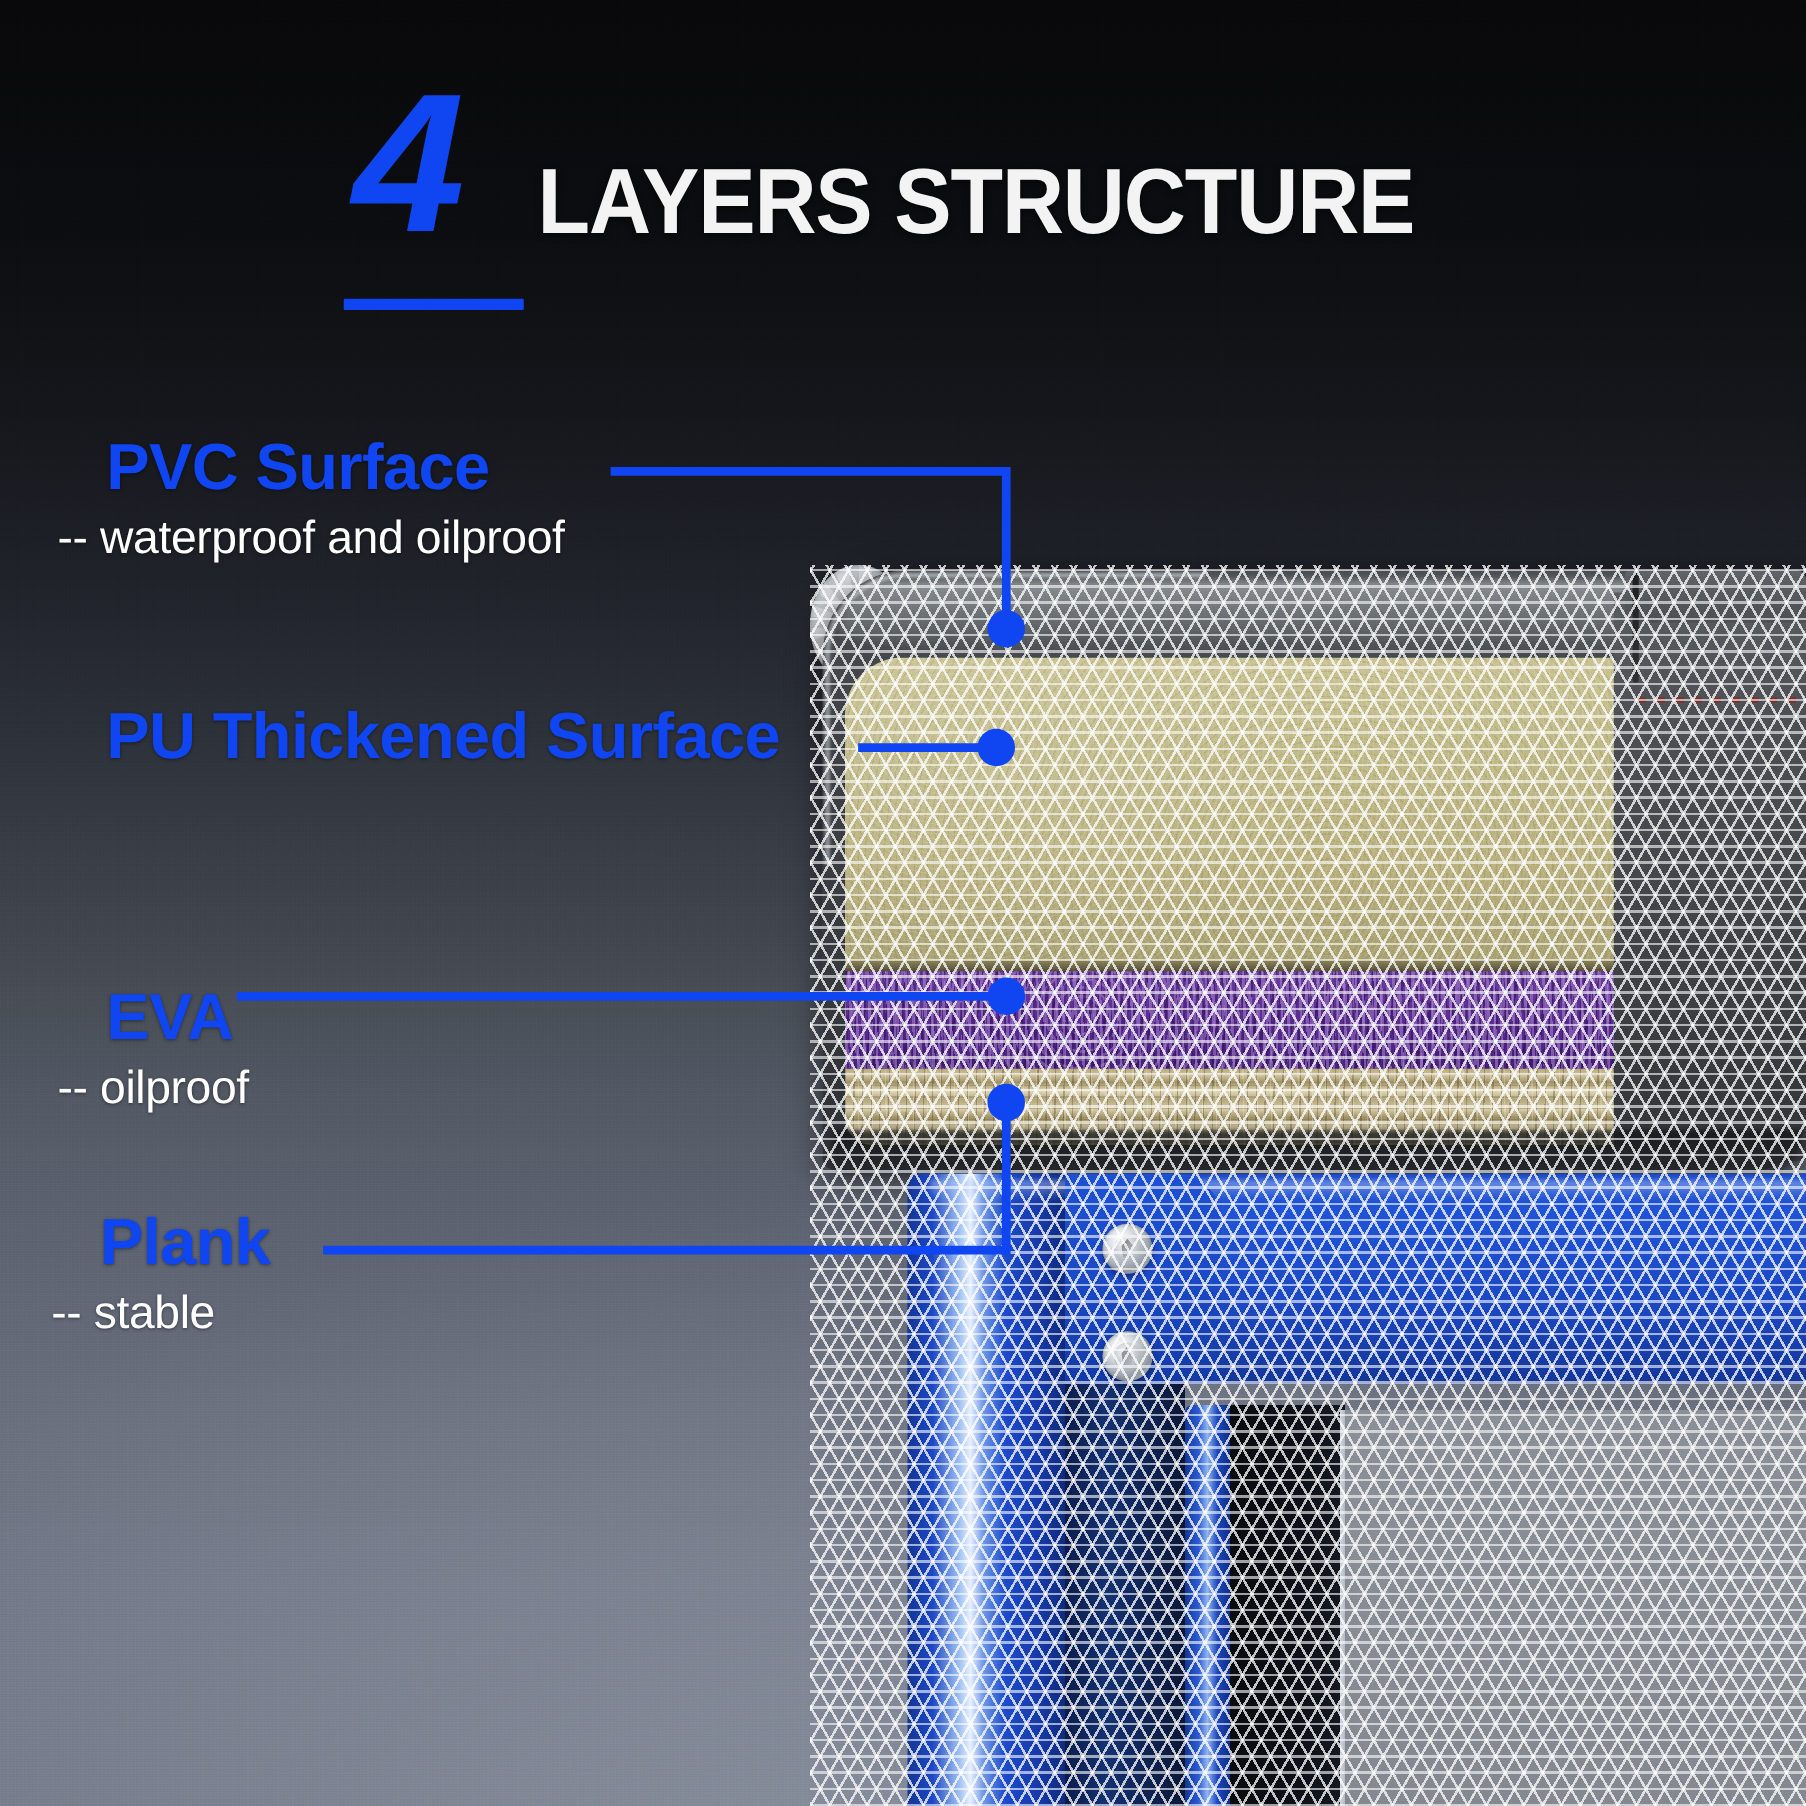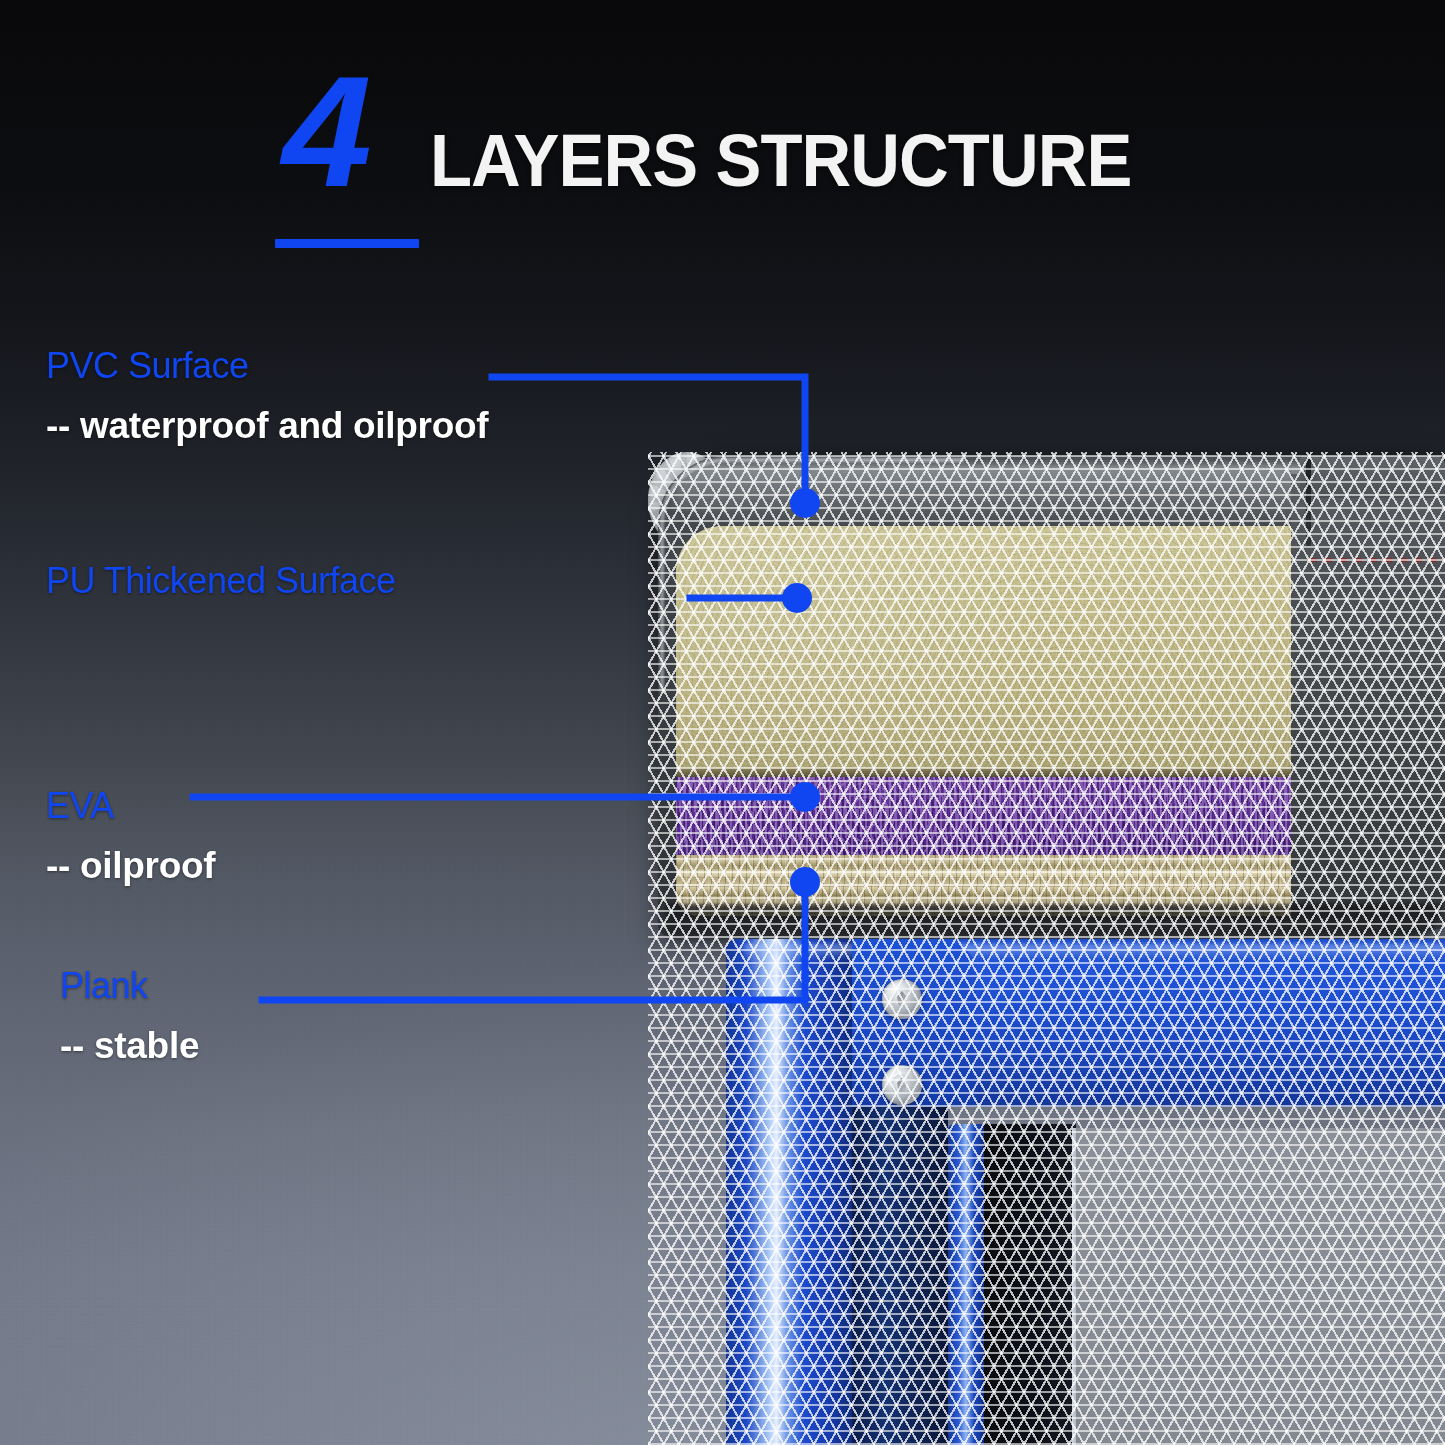--- a/index.html
+++ b/index.html
@@ -96,32 +96,33 @@
     position: absolute;
     left: 275px; top: 205px;
     width: 144px; height: 9px;
     background: #0f46f2;
     border-radius: 1px;
   }
 
   
   .label-block { position: absolute; }
   .label-title {
-    font-size: 36px;
-    font-weight: 400;
+    font-size: 52px;
+    font-weight: 700;
     color: #0f46f2;
     line-height: 1.02;
     white-space: nowrap;
     letter-spacing: -0.5px;
     text-shadow: 0 1px 3px rgba(0,0,0,0.45);
+    margin-left: 39px;
   }
   .label-sub {
-    margin-top: 22px;
+    margin-top: 10px;
     font-size: 37px;
-    font-weight: 700;
+    font-weight: 400;
     color: #ffffff;
     line-height: 1.05;
     white-space: nowrap;
     letter-spacing: -0.3px;
     text-shadow: 0 1px 3px rgba(0,0,0,0.45);
   }
 
   
   #leaders {
     position: absolute;
@@ -434,18 +435,18 @@
 
   <div class="label-block" style="left:46px; top:563px;">
     <div class="label-title">PU Thickened Surface</div>
   </div>
 
   <div class="label-block" style="left:46px; top:788px;">
     <div class="label-title">EVA</div>
     <div class="label-sub">-- oilproof</div>
   </div>
 
-  <div class="label-block" style="left:60px; top:968px;">
+  <div class="label-block" style="left:41px; top:968px;">
     <div class="label-title">Plank</div>
     <div class="label-sub">-- stable</div>
   </div>
 
 </div>
 
 </body></html>

